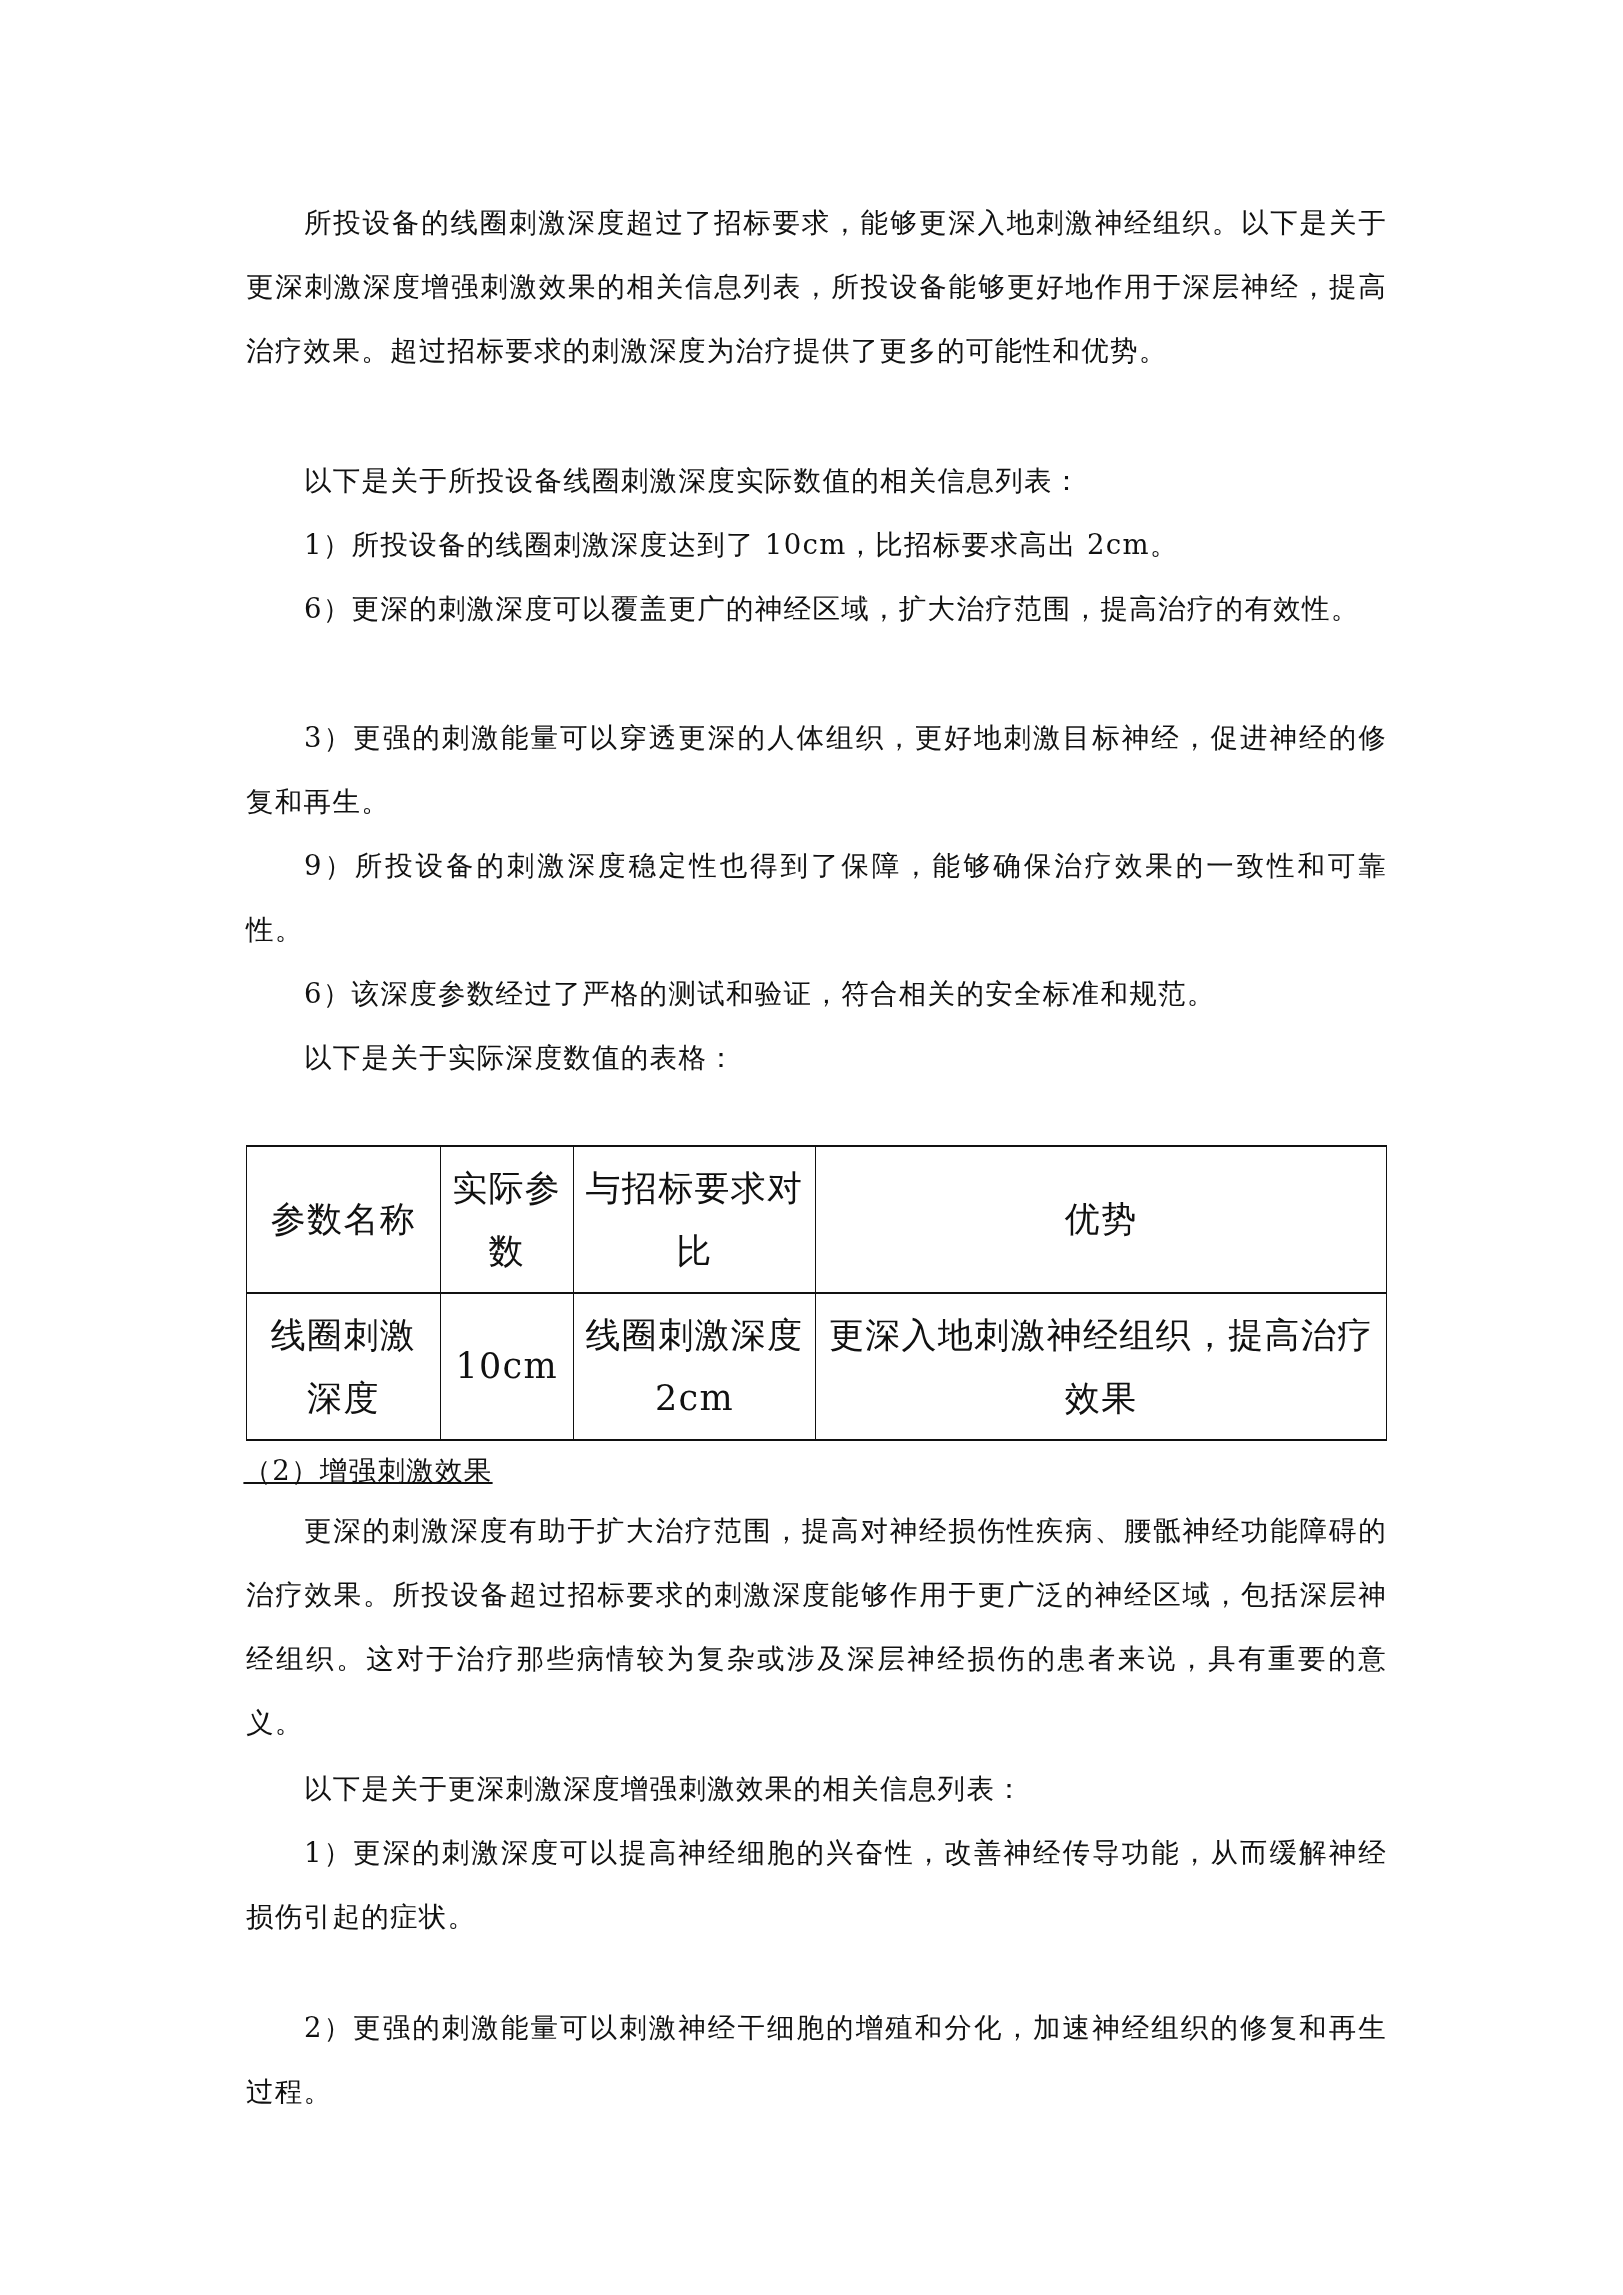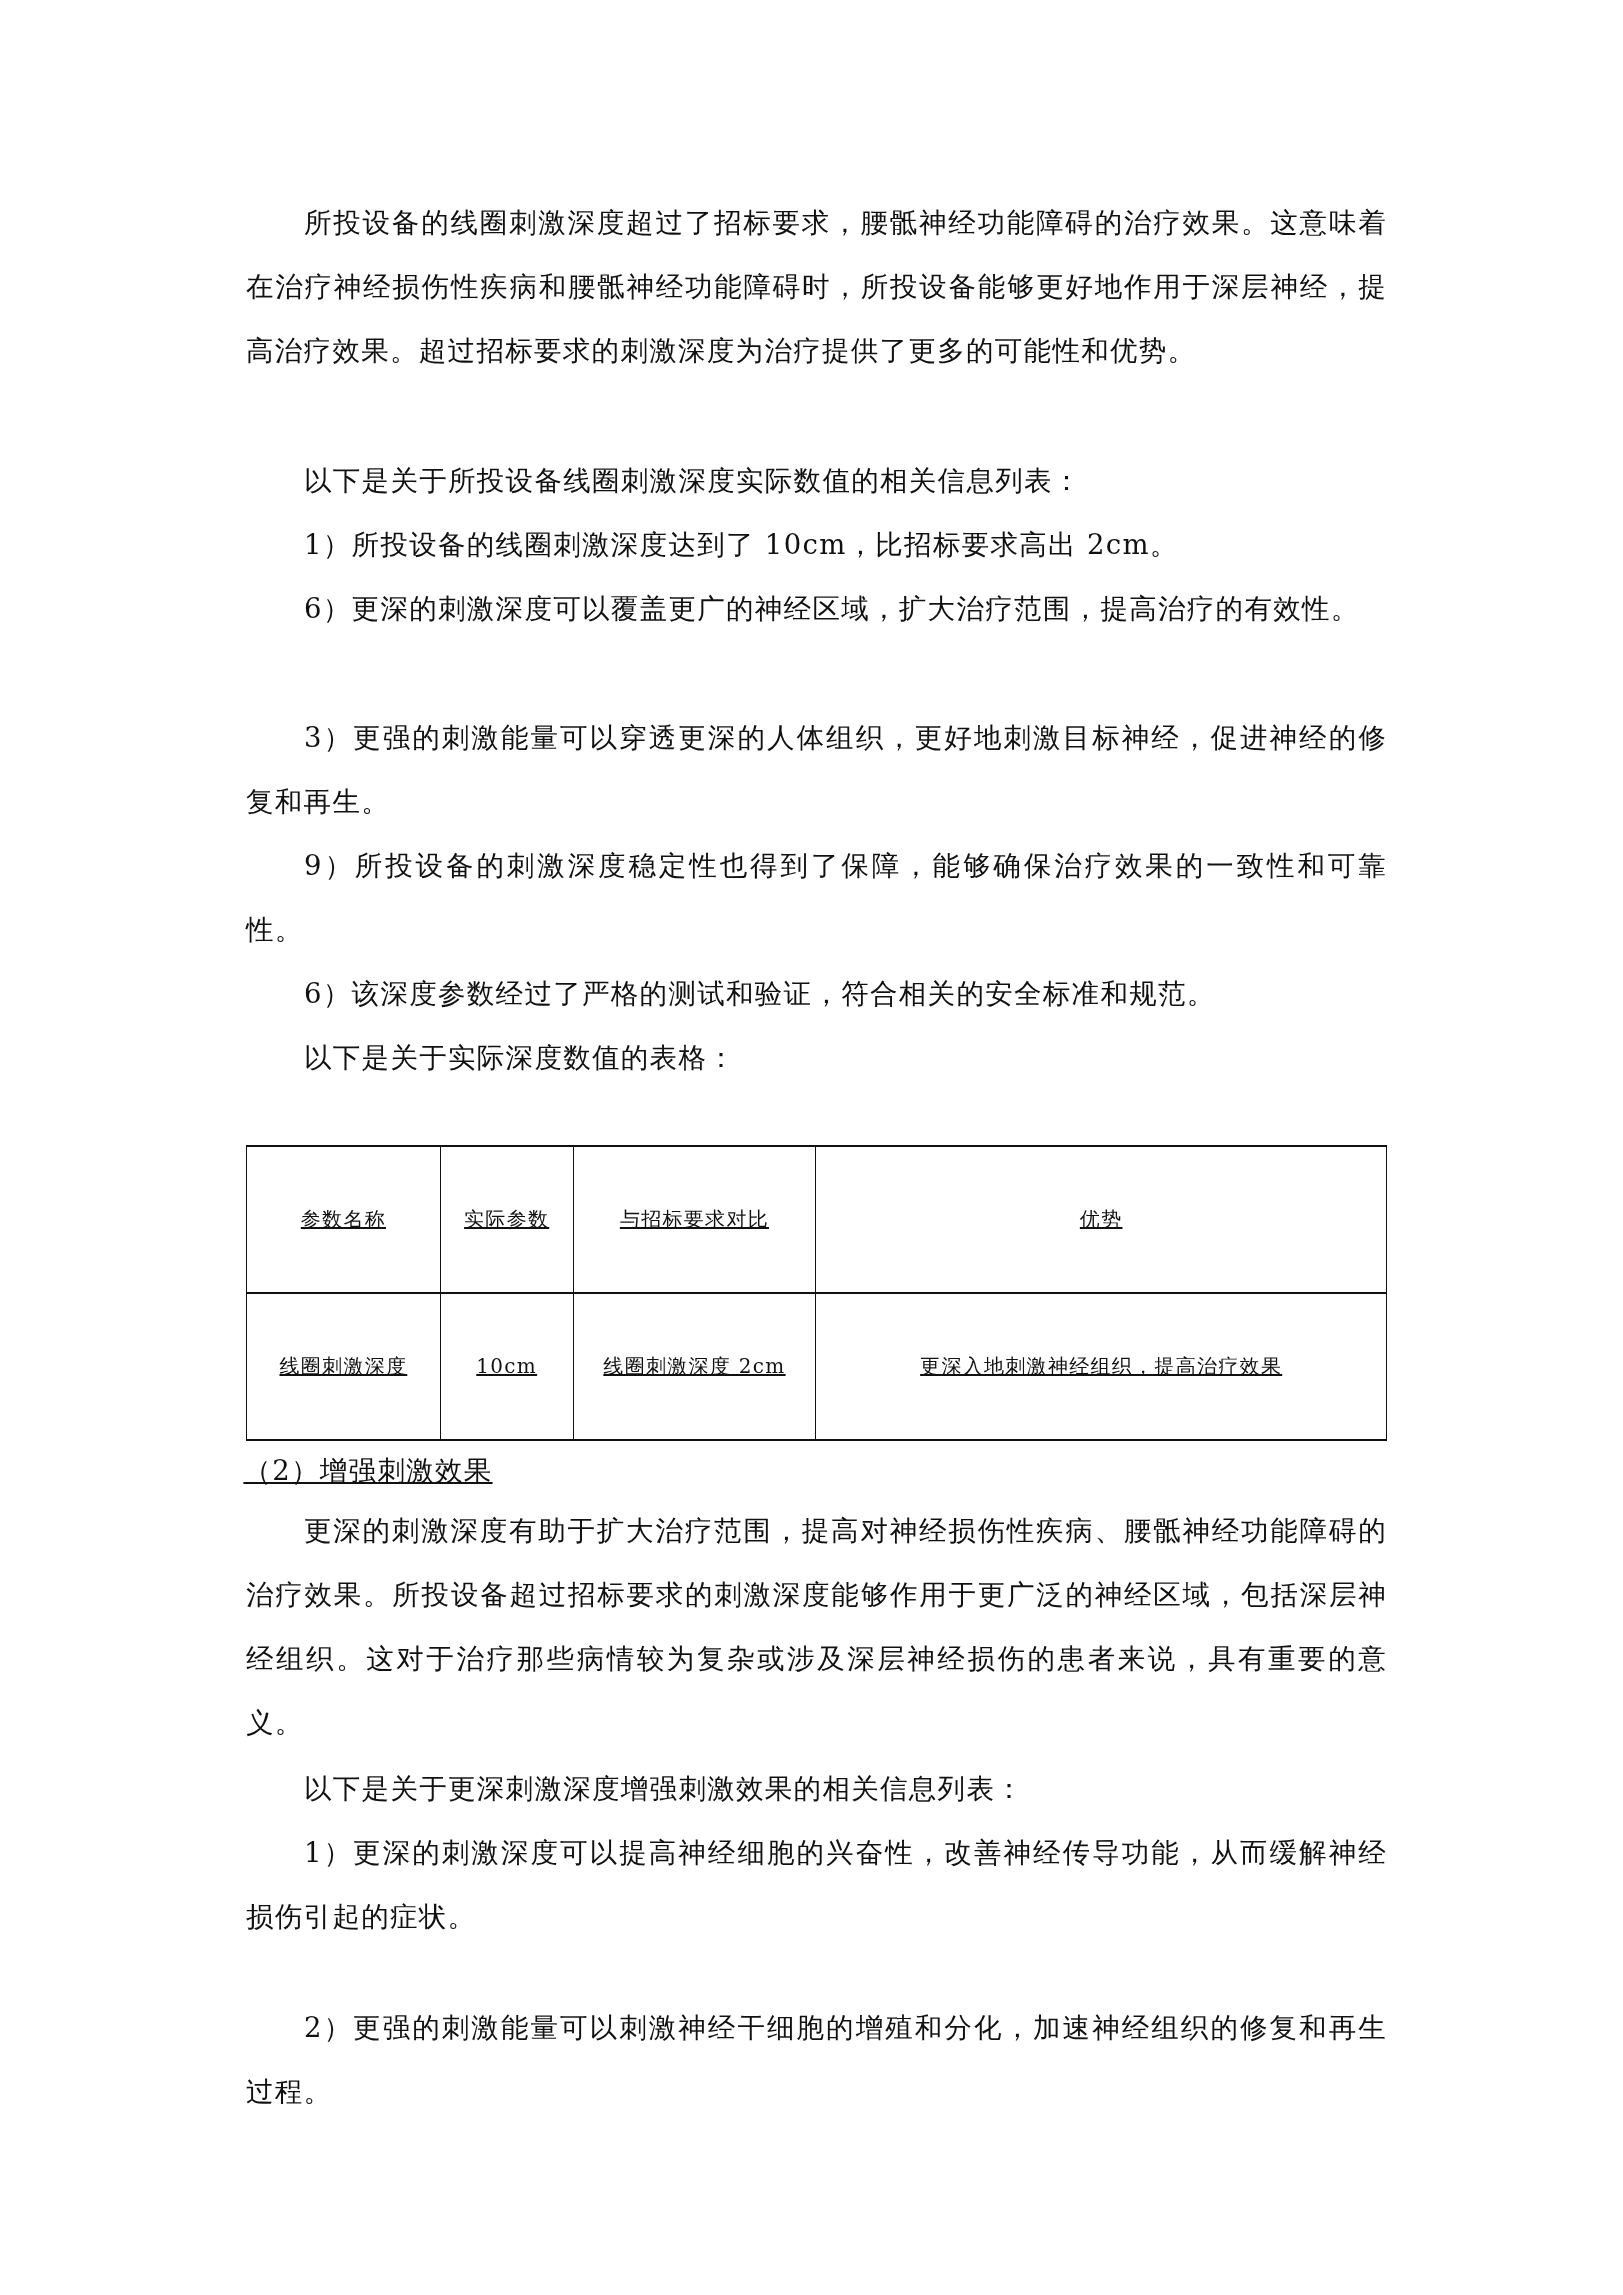--- a/index.html
+++ b/index.html
@@ -31,23 +31,22 @@
     text-align: justify;
   }
   .indent { text-indent: 58px; }
   .heading { font-size: 27.5px; line-height: 39px; left: -2.6px; text-decoration: underline; }
   table.data-table {
     position: absolute;
     left: 0;
     top: 1145px;
     width: 1141px;
     border-collapse: collapse;
-    font-size: 20px;
+    font-size: 35px;
     letter-spacing: 1.3px;
-    text-decoration: underline;
   }
   table.data-table td {
     border: 1.3px solid #111;
     text-align: center;
     vertical-align: middle;
     line-height: 63px;
     padding: 0 7.9px;
   }
   table.data-table tr.head td { height: 145px; }
   table.data-table tr.body td { height: 145px; }
@@ -56,21 +55,21 @@
   .c1 { width: 177px; }
   .c2 { width: 116px; }
   .c3 { width: 226px; }
   .c4 { width: auto; }
 </style>
 </head>
 <body>
 
 <div class="page">
 
-  <p class="para indent" style="top:190px;">所投设备的线圈刺激深度超过了招标要求，腰骶神经功能障碍的治疗效果。这意味着在治疗神经损伤性疾病和腰骶神经功能障碍时，所投设备能够更好地作用于深层神经，提高治疗效果。超过招标要求的刺激深度为治疗提供了更多的可能性和优势。</p>
+  <p class="para indent" style="top:190px;">所投设备的线圈刺激深度超过了招标要求，能够更深入地刺激神经组织。以下是关于更深刺激深度增强刺激效果的相关信息列表，所投设备能够更好地作用于深层神经，提高治疗效果。超过招标要求的刺激深度为治疗提供了更多的可能性和优势。</p>
   <p class="para indent" style="top:448px;">以下是关于所投设备线圈刺激深度实际数值的相关信息列表：</p>
   <p class="para indent" style="top:512px;">1）所投设备的线圈刺激深度达到了 10cm，比招标要求高出 2cm。</p>
   <p class="para indent" style="top:576px;">6）更深的刺激深度可以覆盖更广的神经区域，扩大治疗范围，提高治疗的有效性。</p>
   <p class="para indent" style="top:705px;">3）更强的刺激能量可以穿透更深的人体组织，更好地刺激目标神经，促进神经的修复和再生。</p>
   <p class="para indent" style="top:833px;">9）所投设备的刺激深度稳定性也得到了保障，能够确保治疗效果的一致性和可靠性。</p>
   <p class="para indent" style="top:961px;">6）该深度参数经过了严格的测试和验证，符合相关的安全标准和规范。</p>
   <p class="para indent" style="top:1025px;">以下是关于实际深度数值的表格：</p>
 
   <table class="data-table">
     <tbody>

